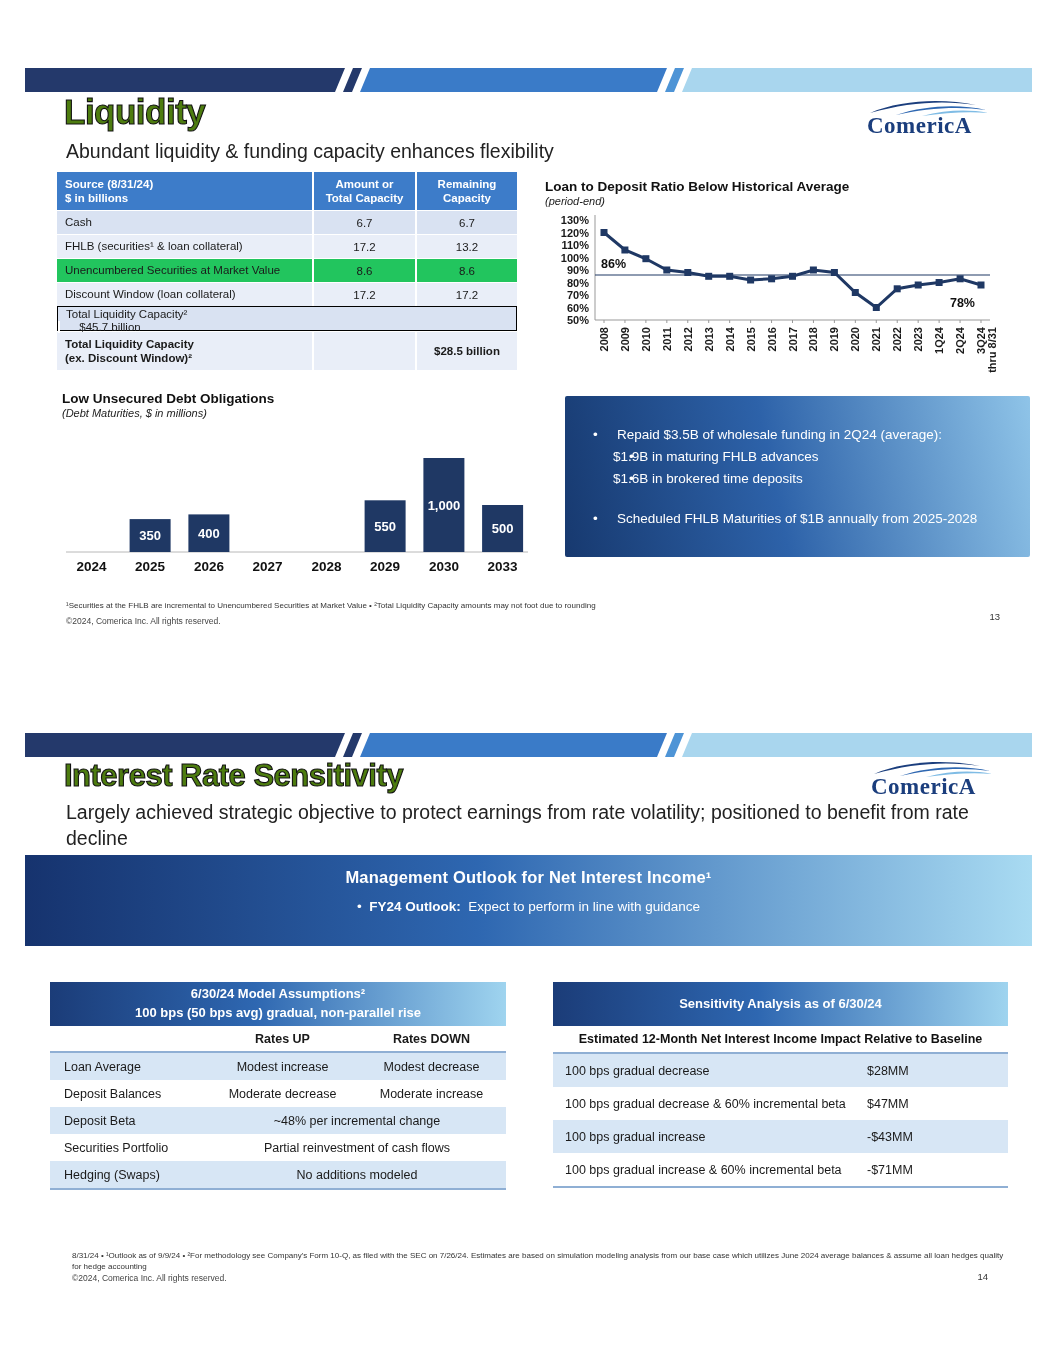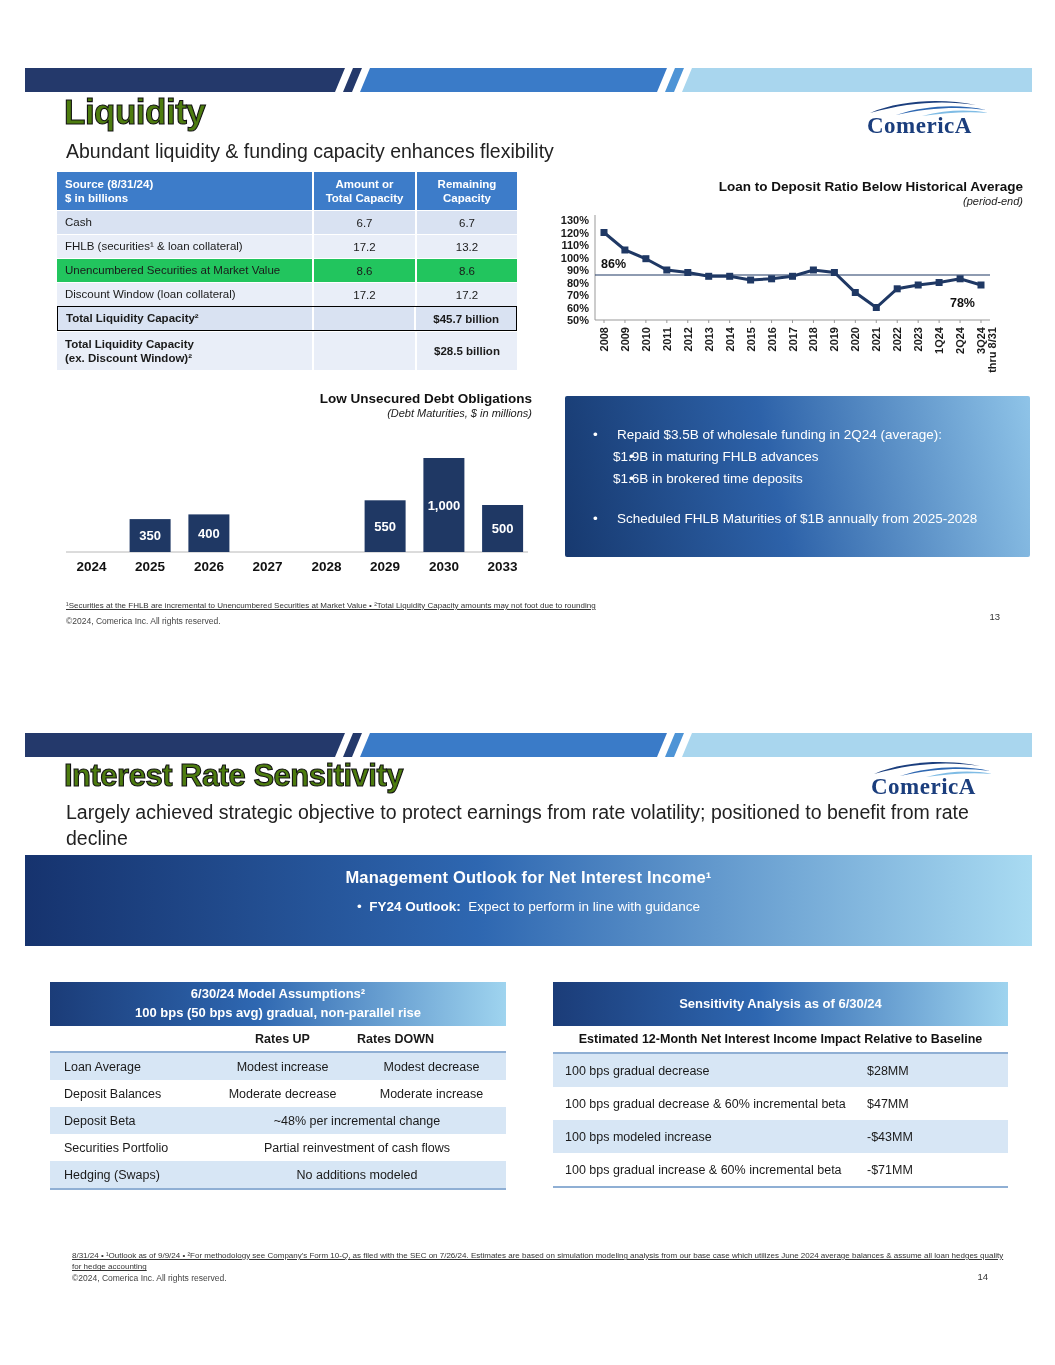--- a/index.html
+++ b/index.html
@@ -22,59 +22,59 @@
   .liq{left:57px;top:172px;width:460px;font-size:11.5px;}
   .liq .hdr{display:flex;background:#3D7CC9;color:#fff;font-weight:bold;height:38px;}
   .liq .hdr .c{display:flex;align-items:center;justify-content:center;text-align:center;white-space:pre-line;line-height:1.25;}
   .liq .hdr .c1{justify-content:flex-start;text-align:left;padding-left:8px;}
   .liq .row{display:flex;height:23px;border-top:1px solid #fff;}
   .liq .row.tall{height:38px;}
   .liq .c{box-sizing:border-box;}
   .liq .c1{width:255px;display:flex;align-items:center;padding-left:8px;white-space:pre-line;line-height:1.25;}
   .liq .c2{width:103px;display:flex;align-items:center;justify-content:center;border-left:2px solid #fff;}
   .liq .c3{width:102px;display:flex;align-items:center;justify-content:center;border-left:2px solid #fff;}
-  .liq .row.total{border:1.5px solid #000;box-sizing:border-box;font-weight:bold;height:25px;}
+  .liq .row.total{border:1.5px solid #000;box-sizing:border-box;font-weight:normal;height:25px;flex-direction:column;}
   .liq .row.totalex{font-weight:bold;}
   
-  .cht{text-align:right;}
+  .cht{text-align:left;}
   .cht .t{font-size:13.5px;font-weight:bold;color:#111;}
   .cht .s{font-size:11px;font-style:italic;color:#222;margin-top:1px;}
   
   .tick{font-family:"Liberation Sans",sans-serif;font-size:11px;font-weight:bold;fill:#1a1a1a;}
   .anno{font-family:"Liberation Sans",sans-serif;font-size:12.5px;font-weight:bold;fill:#111;}
   .barlabel{font-family:"Liberation Sans",sans-serif;font-size:13px;font-weight:bold;fill:#fff;}
   .catlabel{font-family:"Liberation Sans",sans-serif;font-size:13.5px;font-weight:bold;fill:#111;}
   
   .hlbox{left:565px;top:396px;width:465px;height:161px;border-radius:2px;
          background:linear-gradient(78deg,#17396F 0%,#2D62A9 45%,#8FC4E8 100%);
          color:#fff;font-size:13.5px;padding-top:28px;box-sizing:border-box;}
   .hl{position:relative;line-height:22px;}
   .hl .b{position:absolute;}
   .hl1 .b{left:28px;} .hl1 .t{margin-left:52px;}
   .hl2 .b{left:64px;} .hl2 .t{margin-left:48px;}
   .hl.gap{margin-top:18px;}
   
-  .fn{font-size:8px;color:#333;text-decoration:underline;}
+  .fn{font-size:8px;color:#333;}
   .cp{font-size:8.5px;color:#444;}
   .pg{font-size:9.5px;color:#333;text-align:right;width:40px;}
   
   .mgmt{left:25px;top:855px;width:1007px;height:91px;color:#fff;text-align:center;
         background:linear-gradient(90deg,#16336E 0%,#2E67B1 45%,#A9DBF2 100%);}
   .mgmt .mt{font-size:16.5px;font-weight:bold;padding-top:13px;letter-spacing:.2px;}
   .mgmt .mb{font-size:13.5px;margin-top:12px;}
   .mgmt .mb b{font-weight:bold;}
   
   .t14{font-size:12.5px;}
   .t14 .ghdr{background:linear-gradient(90deg,#1B3C78 0%,#2E67B1 45%,#9FD4EF 100%);
              color:#fff;font-weight:bold;text-align:center;height:44px;display:flex;
              flex-direction:column;justify-content:center;font-size:13px;line-height:1.45;}
   .t14 .line{height:2px;background:#8FAFD4;}
   .model{left:50px;top:982px;width:456px;}
   .model .colhead{display:flex;height:25px;align-items:center;font-weight:bold;}
-  .model .cl{width:158px;} .model .cu{width:149px;text-align:center;} .model .cd{width:149px;}
+  .model .cl{width:158px;} .model .cu{width:149px;text-align:center;} .model .cd{width:149px;text-align:center;}
   .model .r{display:flex;height:27px;align-items:center;}
   .model .r .lab{width:158px;padding-left:14px;box-sizing:border-box;}
   .model .r .u,.model .r .d{width:149px;text-align:center;}
   .model .r .sp{width:298px;text-align:center;}
   .sens{left:553px;top:982px;width:455px;}
   .sens .subhead{height:26px;display:flex;align-items:center;justify-content:center;font-weight:bold;color:#111;}
   .sens .r{display:flex;height:33px;align-items:center;}
   .sens .r .lab{flex:1;padding-left:12px;}
   .sens .r .val{width:141px;text-align:left;}
   .rowA{background:#D7E6F5;} .rowB{background:#fff;}
@@ -347,21 +347,21 @@
         <div class="line"></div>
         <div class="r rowA">
           <div class="lab">100 bps gradual decrease</div>
           <div class="val">$28MM</div>
         </div>
         <div class="r rowB">
           <div class="lab">100 bps gradual decrease &amp; 60% incremental beta</div>
           <div class="val">$47MM</div>
         </div>
         <div class="r rowA">
-          <div class="lab">100 bps modeled increase</div>
+          <div class="lab">100 bps gradual increase</div>
           <div class="val">-$43MM</div>
         </div>
         <div class="r rowB">
           <div class="lab">100 bps gradual increase &amp; 60% incremental beta</div>
           <div class="val">-$71MM</div>
         </div>
         <div class="line"></div>
       </div>
 
     <div class="abs fn" style="left:72px;top:1250px;width:940px;line-height:1.4">8/31/24  •  ¹Outlook as of 9/9/24  •  ²For methodology see Company's Form 10-Q, as filed with the SEC on 7/26/24. Estimates are based on simulation modeling analysis from our base case which utilizes June 2024 average balances &amp; assume all loan hedges quality for hedge accounting</div>

